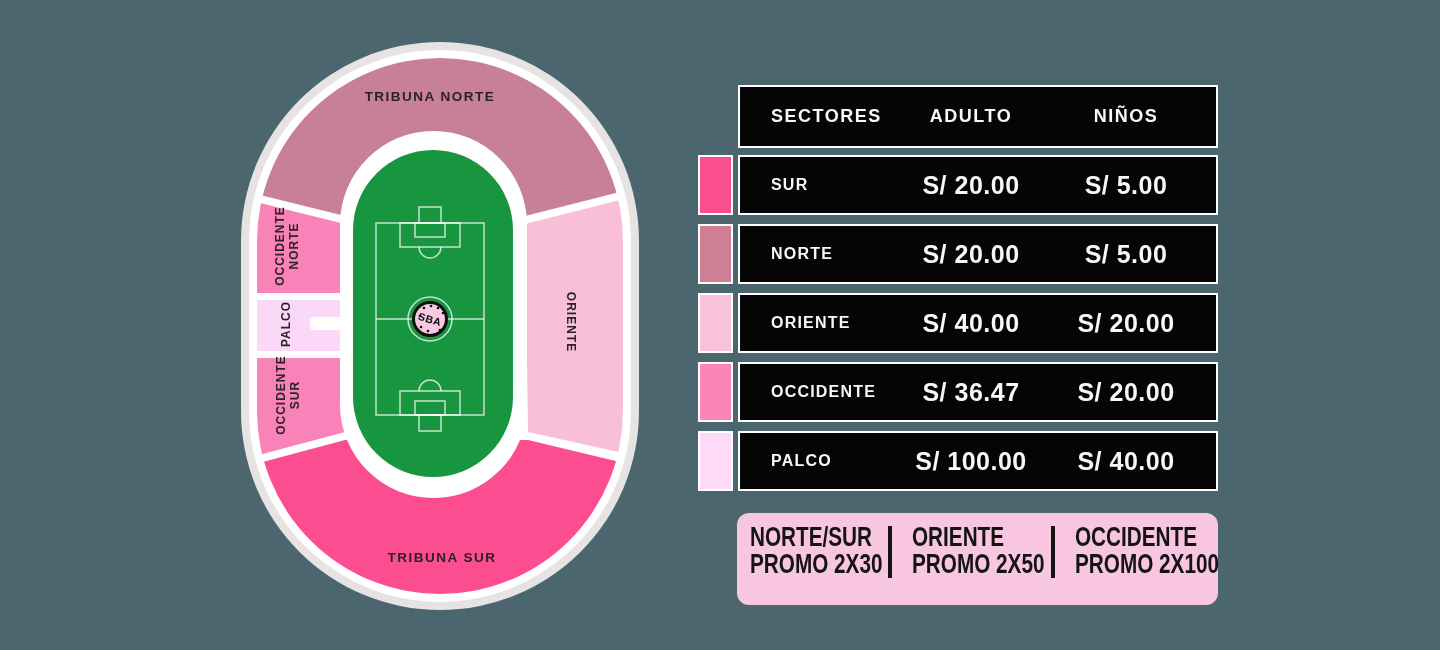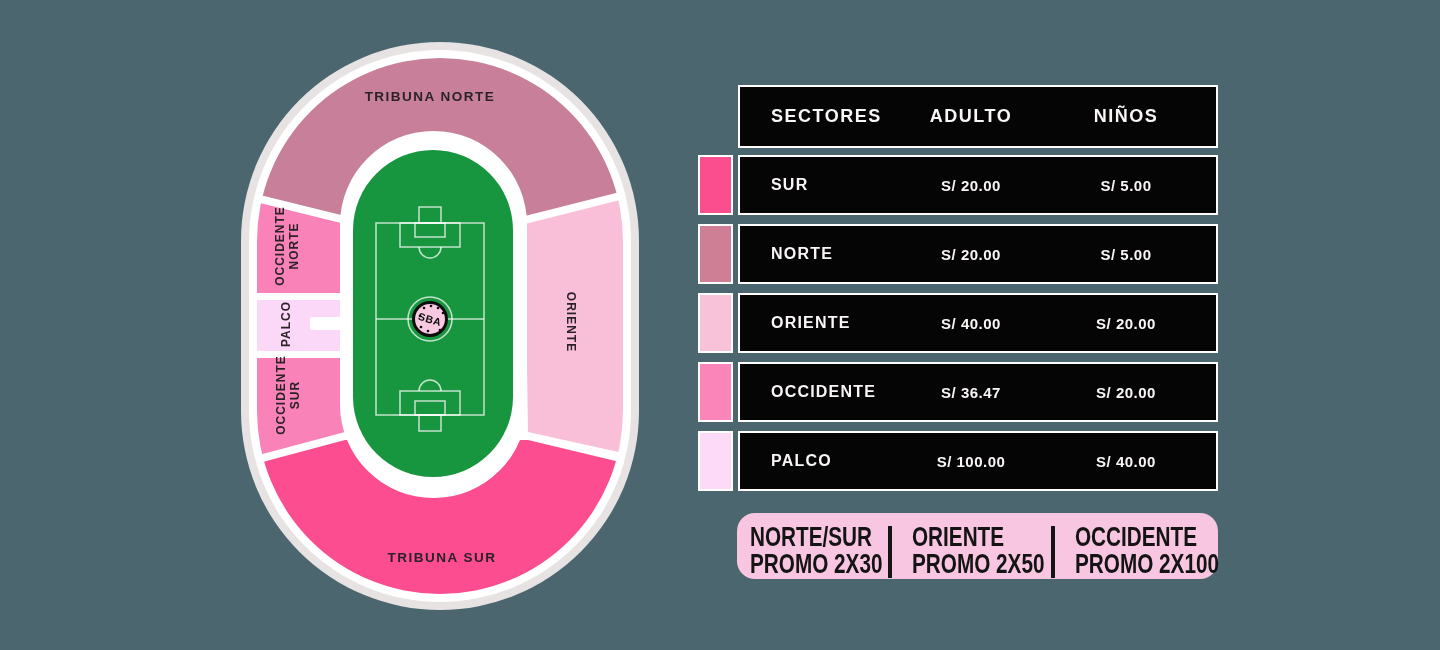--- a/index.html
+++ b/index.html
@@ -23,26 +23,26 @@
   .swatch{width:35px;height:60px;border:2px solid #FFFFFF;box-sizing:border-box;margin-right:5px;}
   .row-black{
     width:480px;height:60px;background:#050505;
     border:2px solid #FFFFFF;box-sizing:border-box;
     display:grid;grid-template-columns:120px 160px 150px;align-items:center;
     padding-left:31px;
   }
   .cell{color:#FBF6F6;font-weight:bold;}
   .hdr-cell{color:#FBF6F6;font-weight:bold;font-size:18px;letter-spacing:1.5px;}
   .sector-cell{font-size:16px;letter-spacing:1.2px;}
-  .price-cell{font-size:15px;letter-spacing:.5px;justify-self:center;}
+  .price-cell{font-size:25px;letter-spacing:.5px;justify-self:center;}
   .hdr-center{justify-self:center;}
   
   .promo{
-    position:absolute;left:737px;top:513px;width:481px;height:66px;
-    border-radius:18px;
+    position:absolute;left:737px;top:513px;width:481px;height:92px;
+    border-radius:12px;
   }
   .promo-cell{position:absolute;top:10px;color:#141414;font-weight:bold;
     font-size:28px;line-height:27px;letter-spacing:0;white-space:nowrap;
     transform:scale(.74,1);transform-origin:left top;}
   .promo-div{position:absolute;top:13px;width:4px;height:52px;background:#141414;}
 </style>
 </head>
 <body style="background: rgb(76, 102, 111);">
 
 <svg id="stadium-svg" viewBox="238 28 410 590">

